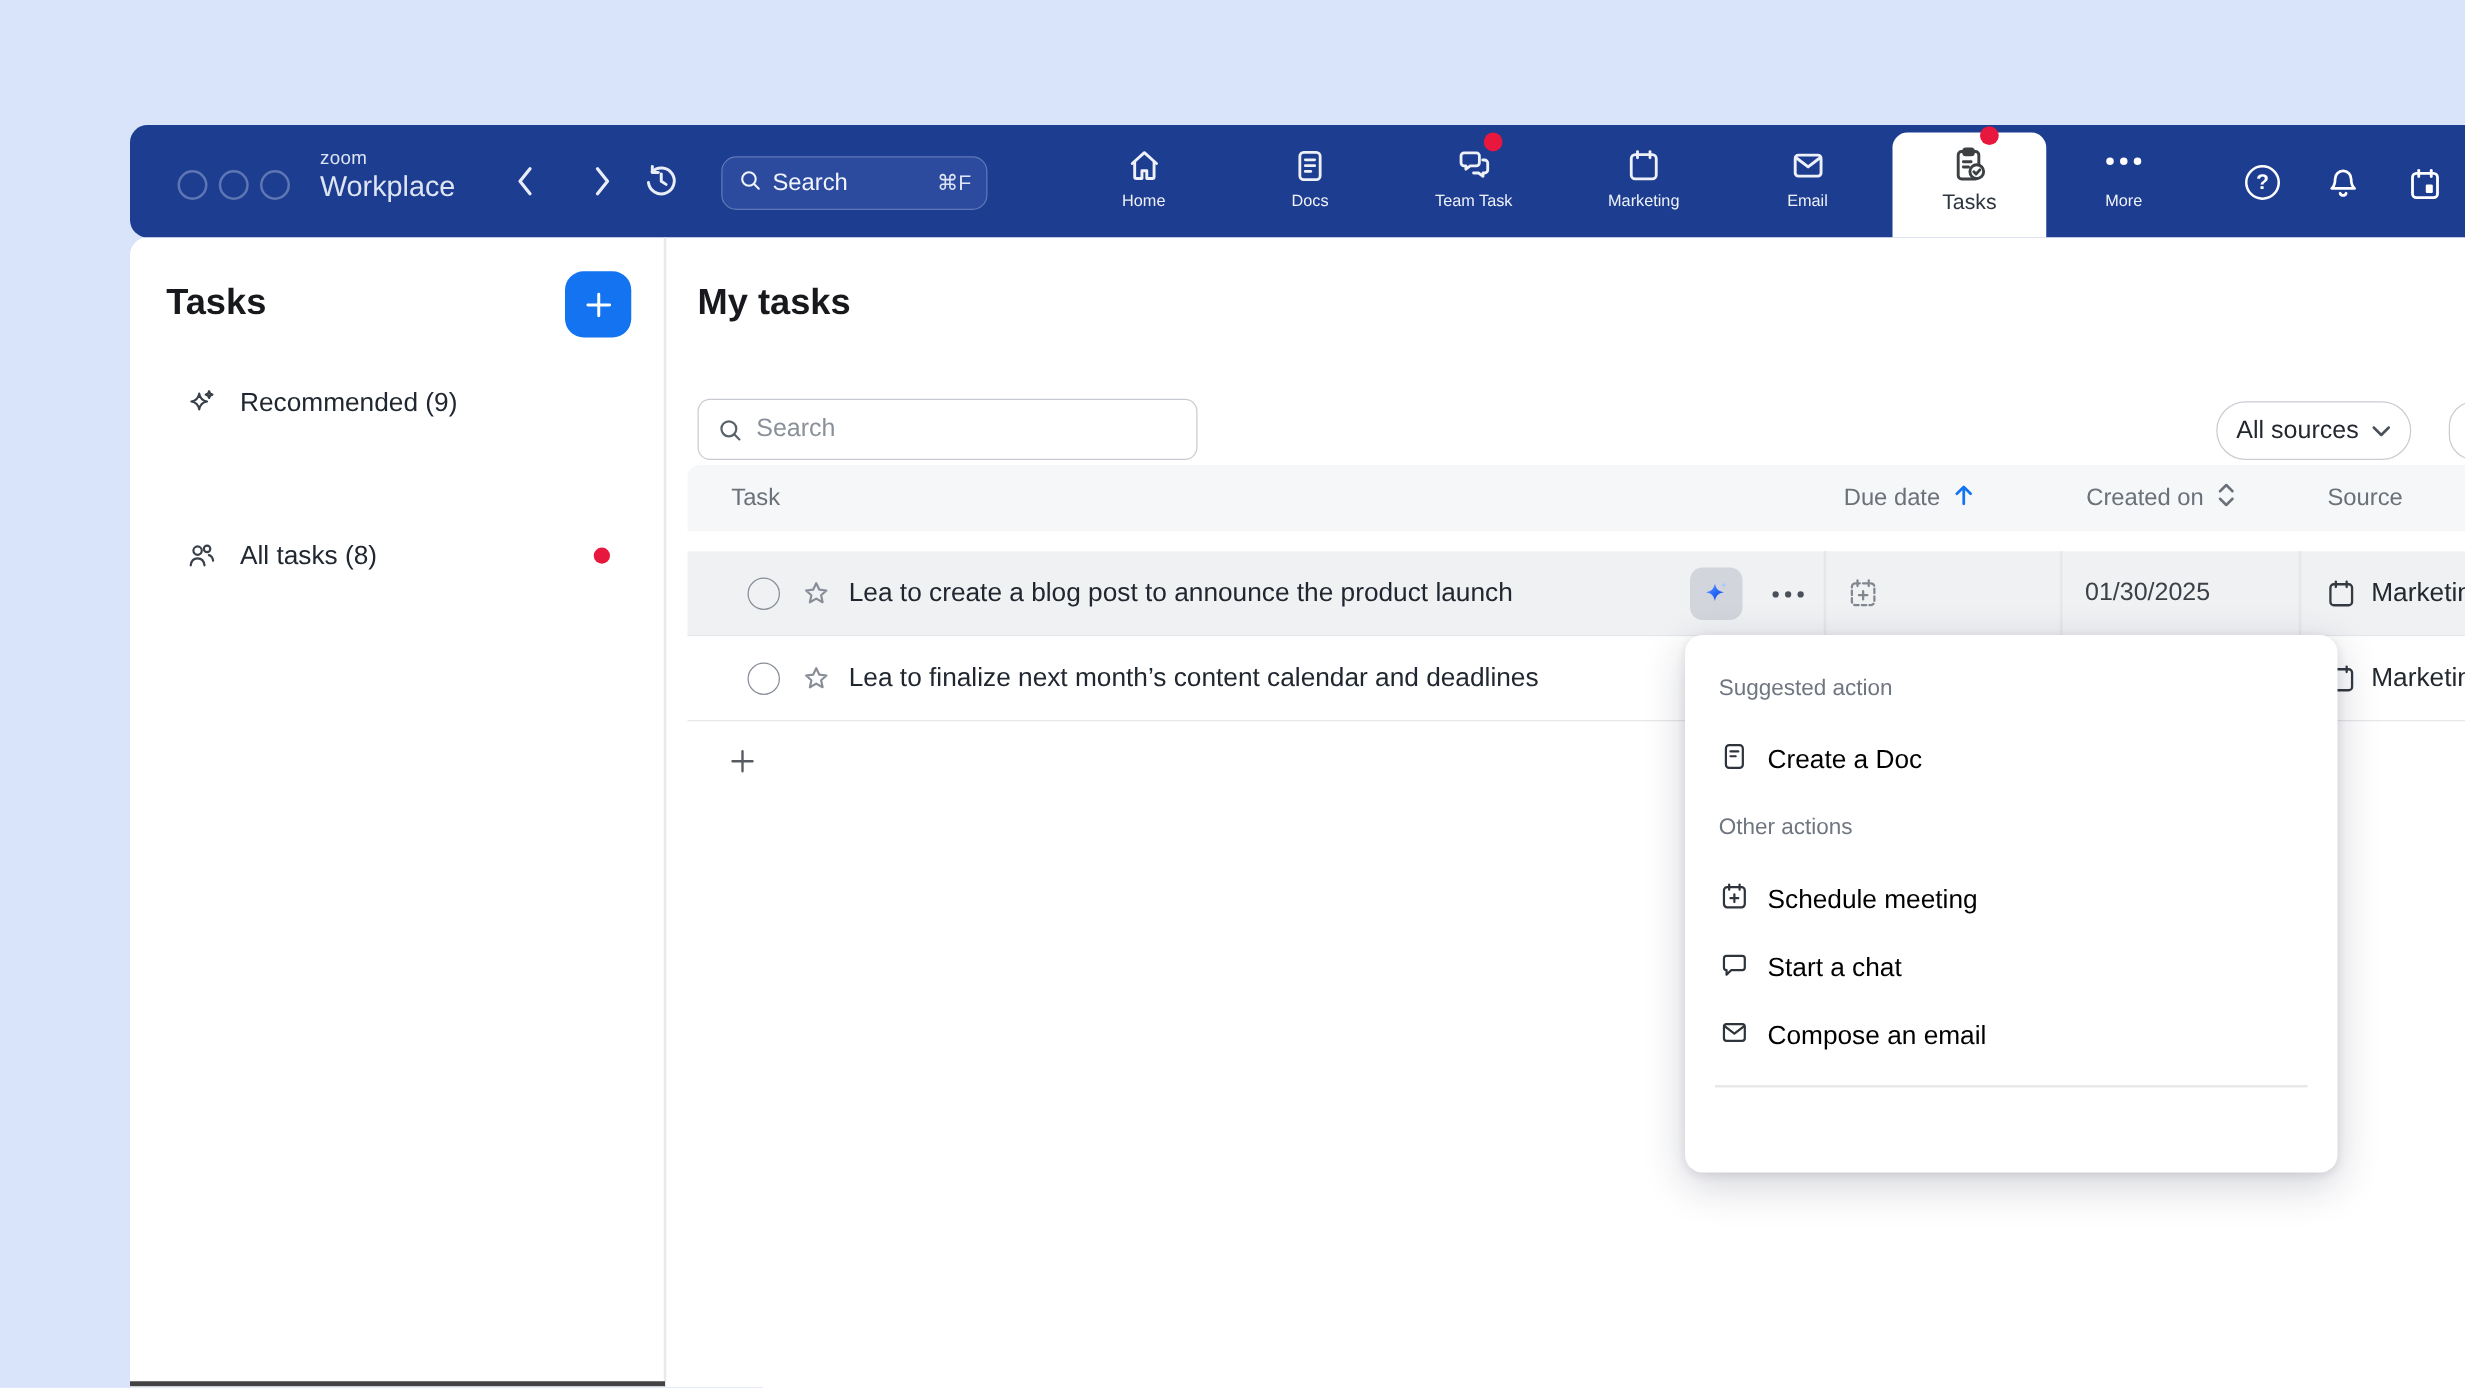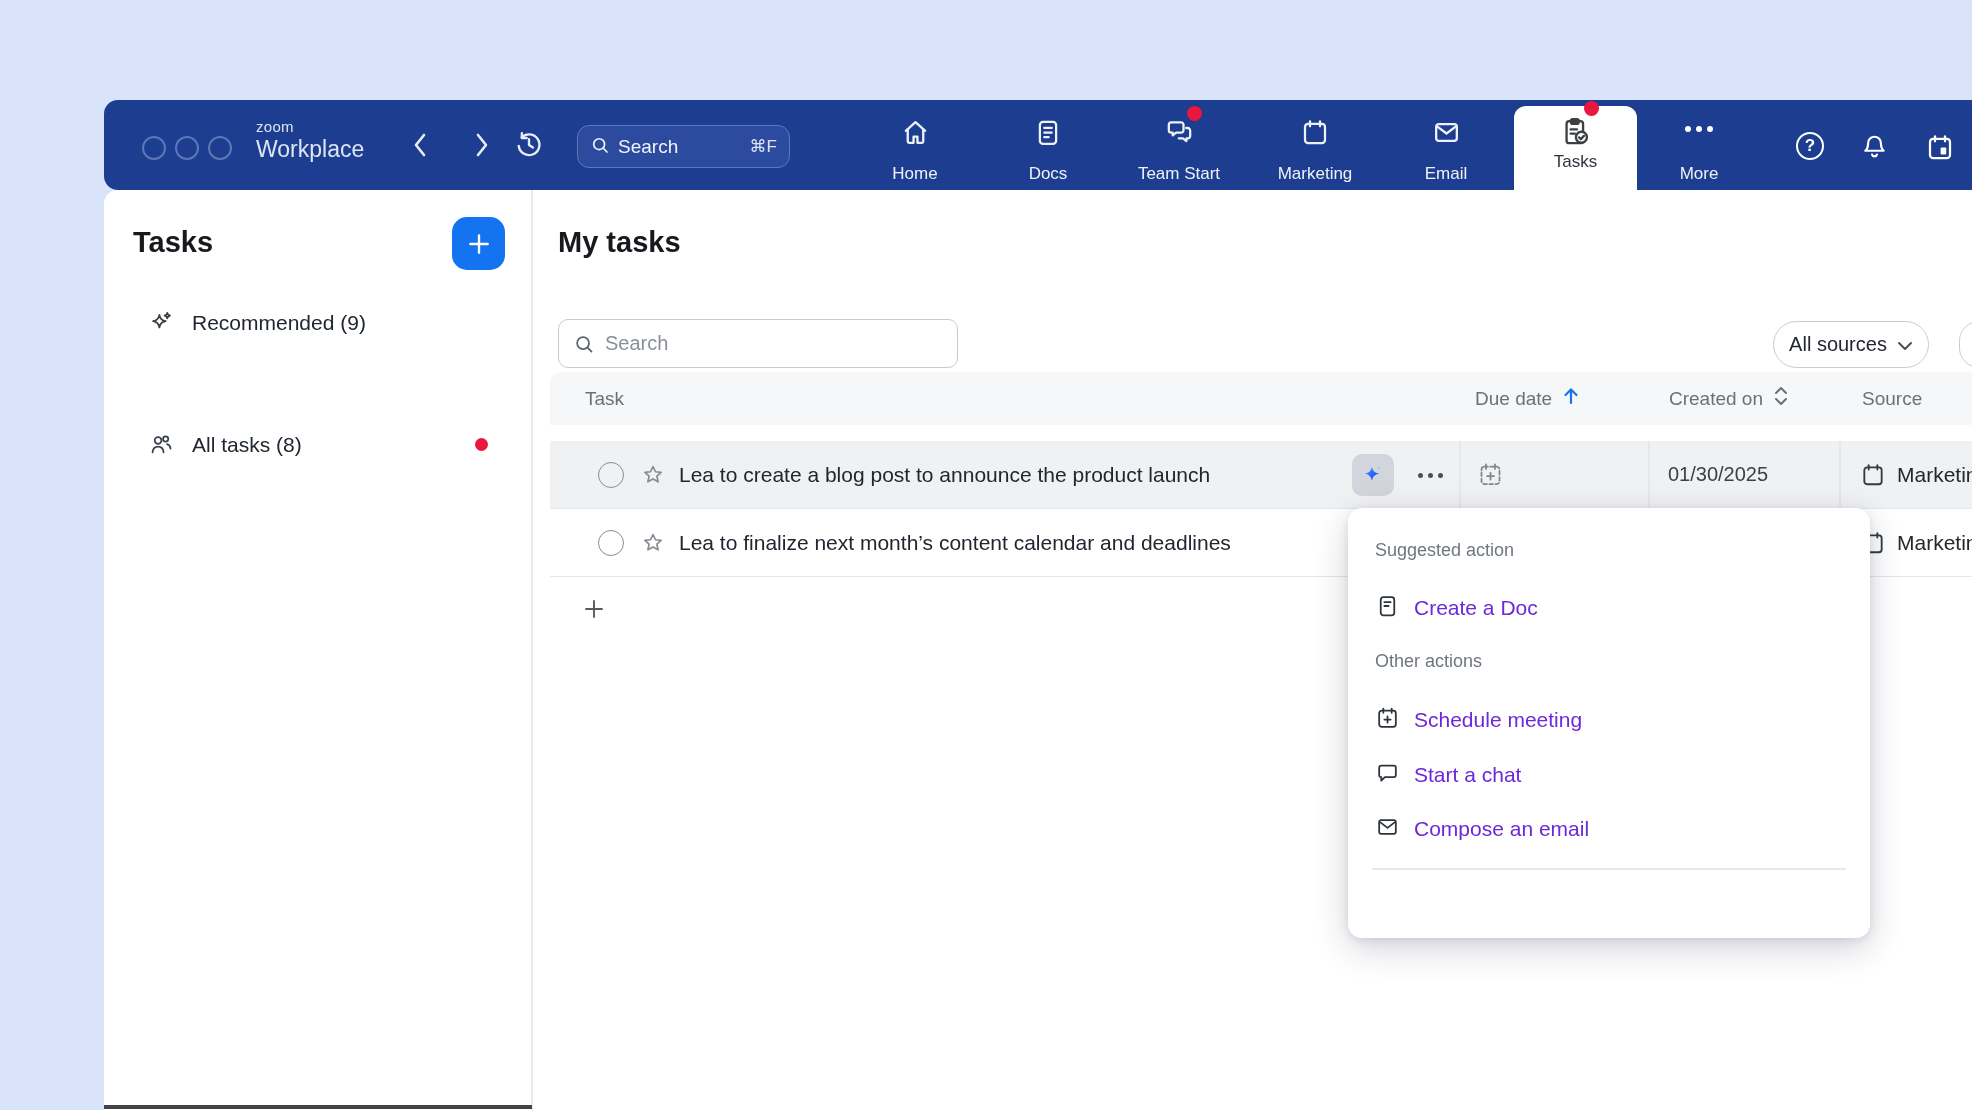--- a/index.html
+++ b/index.html
@@ -13,21 +13,21 @@
   .traffic { position:absolute; top:36px; width:24px; height:24px; border:2px solid #5e76b4; border-radius:50%; }
   .brand { position:absolute; left:152px; top:19px; color:#dde4f3; line-height:1; }
   .brand .b-top { font-size:15px; letter-spacing:.3px; display:block; }
   .brand .b-bottom { font-size:23px; font-weight:400; display:block; margin-top:4px; }
   .navarrow { position:absolute; top:30px; width:28px; height:30px; color:#e9edf7; display:flex; align-items:center; justify-content:center; }
   .hdr-search { position:absolute; left:473px; top:25px; width:213px; height:43px; background:#2d4b9e; border:1px solid #6077b8; border-radius:12px; display:flex; align-items:center; padding:0 12px; color:#f1f4fb; }
   .hdr-search .ph { font-size:19px; margin-left:8px; flex:1; }
   .hdr-search .sc { font-size:17px; color:#dce3f3; }
   .nav-item { position:absolute; top:10px; width:104px; height:78px; display:flex; flex-direction:column; align-items:center; color:#eef1f8; }
   .nav-item .nicon { height:38px; display:flex; align-items:flex-end; justify-content:center; position:relative; }
-  .nav-item .nlabel { font-size:17px; margin-top:16px;text-align:right; }
+  .nav-item .nlabel { font-size:13px; margin-top:5px;text-align:right; }
   .nav-tab { position:absolute; left:1410px; top:6px; width:123px; height:84px; background:#ffffff; border-radius:12px 12px 0 0; display:flex; flex-direction:column; align-items:center; color:#2e3440; }
   .nav-tab .nicon { height:42px; display:flex; align-items:flex-end; justify-content:center; position:relative; }
   .nav-tab .nlabel { font-size:17px; margin-top:4px; }
   .red-dot { position:absolute; width:15px; height:15px; background:#e8173d; border-radius:50%; }
   .bar-icon { position:absolute; top:32px; color:#ffffff; }
   .help-circle { width:28px; height:28px; border:2px solid #fff; border-radius:50%; display:flex; align-items:center; justify-content:center; font-size:17px; font-weight:700; color:#fff; }
 
   
   .content { left:104px; top:190px; width:1868px; height:920px; background:#ffffff; border-radius:14px 0 0 0; }
   .vdivider { left:531px; top:190px; width:2px; height:920px; background:#e7e9ec; }
@@ -65,21 +65,21 @@
   .row-more i { width:5px; height:5px; background:#4a505a; border-radius:50%; }
   .due-cal { position:absolute; left:927px; top:20px; color:#81878f; cursor:pointer; }
   .created-val { position:absolute; left:1118px; top:0; height:100%; display:flex; align-items:center; font-size:20px; color:#3b4148; }
   .src-cell { position:absolute; left:1310px; top:0; height:100%; display:flex; align-items:center; gap:11px; font-size:21px; color:#23282f; white-space:nowrap; }
   .src-cell svg { flex:0 0 auto; color:#343a42; }
   .addrow-btn { left:580px; top:596px; width:28px; height:28px; border:none; background:transparent; color:#565b62; cursor:pointer; }
 
   
   .popup { left:1348px; top:508px; width:522px; height:430px; background:#fff; border-radius:14px; box-shadow:0 10px 34px rgba(25,32,60,.20), 0 2px 8px rgba(25,32,60,.10); }
   .p-sec { position:absolute; left:27px; font-size:18px; color:#707680; }
-  .p-item { position:absolute; left:0; width:100%; height:46px; display:flex; align-items:center; padding-left:27px; gap:14px; font-size:21px; color:#6d28d9; cursor:pointer; }
+  .p-item { position:absolute; left:0; width:100%; height:46px; display:flex; align-items:center; padding-left:27px; gap:14px; font-size:21px; color:#000000; cursor:pointer; }
   .p-item svg { color:#2e343c; }
   .p-div { position:absolute; left:24px; width:474px; height:1.5px; background:#e6e8ea; }
 </style>
 </head>
 <body>
 
 <div class="screen">
 
   <div class="abs topbar">
     <span class="traffic" style="left:38px"></span>
@@ -141,21 +141,21 @@
       <span class="nlabel">Docs</span>
     </div>
     <div class="nav-item" style="left:1023px">
       <span class="nicon">
         <svg width="33" height="32" viewBox="0 0 24 24" fill="none" stroke="currentColor" stroke-width="1.7" stroke-linecap="round" stroke-linejoin="round">
             <path d="M4 6.5A1.8 1.8 0 0 1 5.8 4.7h7.4A1.8 1.8 0 0 1 15 6.5v4.2a1.8 1.8 0 0 1-1.8 1.8H9.5l-2.6 2v-2H5.8A1.8 1.8 0 0 1 4 10.7z"></path>
             <path d="M17 9h1.2A1.8 1.8 0 0 1 20 10.8v4.2a1.8 1.8 0 0 1-1.8 1.8h-1v2l-2.7-2h-3"></path>
           </svg>
         <span class="red-dot" style="right:-6px;top:-4px"></span>
       </span>
-      <span class="nlabel">Team Start</span>
+      <span class="nlabel">Team Task</span>
     </div>
     <div class="nav-item" style="left:1159px">
       <span class="nicon">
         <svg width="30" height="31" viewBox="0 0 24 24" fill="none" stroke="currentColor" stroke-width="1.8" stroke-linecap="round">
             <rect x="4" y="5" width="16" height="15.5" rx="2.5"></rect>
             <line x1="8" y1="3" x2="8" y2="7"></line>
             <line x1="16" y1="3" x2="16" y2="7"></line>
           </svg>
       </span>
       <span class="nlabel">Marketing</span>

